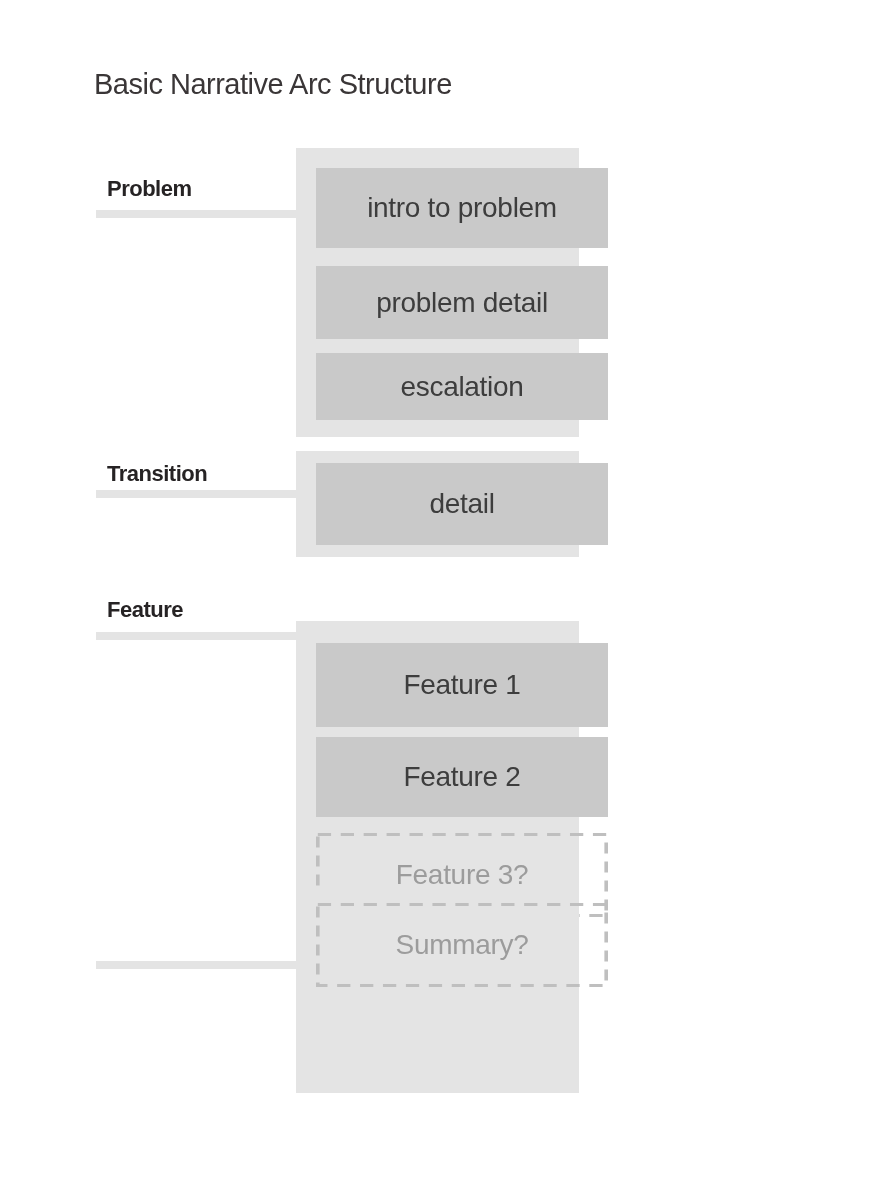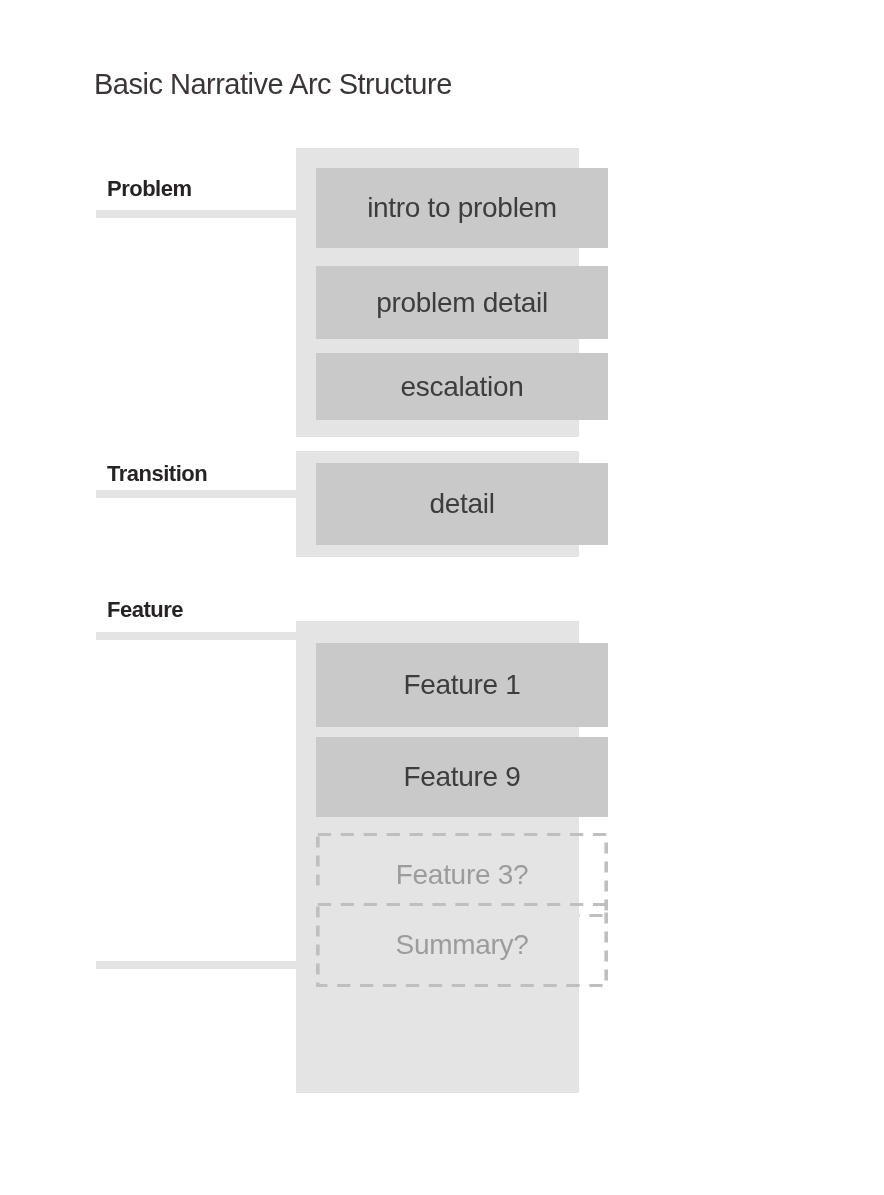--- a/index.html
+++ b/index.html
@@ -134,21 +134,21 @@
     </div>
   </div>
 
   <div class="section-label" id="lbl-2">Feature</div>
   <div class="rule" id="rule-2"></div>
   <div class="container" id="cont-2">
     <div class="box solid" id="box-2-0">
       <span class="box-label">Feature 1</span>
     </div>
     <div class="box solid" id="box-2-1">
-      <span class="box-label">Feature 9</span>
+      <span class="box-label">Feature 2</span>
     </div>
     <div class="box dashed" id="box-2-2">
       <svg class="dash-svg" viewBox="0 0 242 84" preserveAspectRatio="none" aria-hidden="true">
         <rect x="1.5" y="1.5" width="239" height="81" fill="none" stroke="currentColor" stroke-width="3" stroke-dasharray="11 8"></rect>
       </svg>
       <span class="box-label">Feature 3?</span>
     </div>
   </div>
 
   <div class="rule" id="rule-3"></div>

